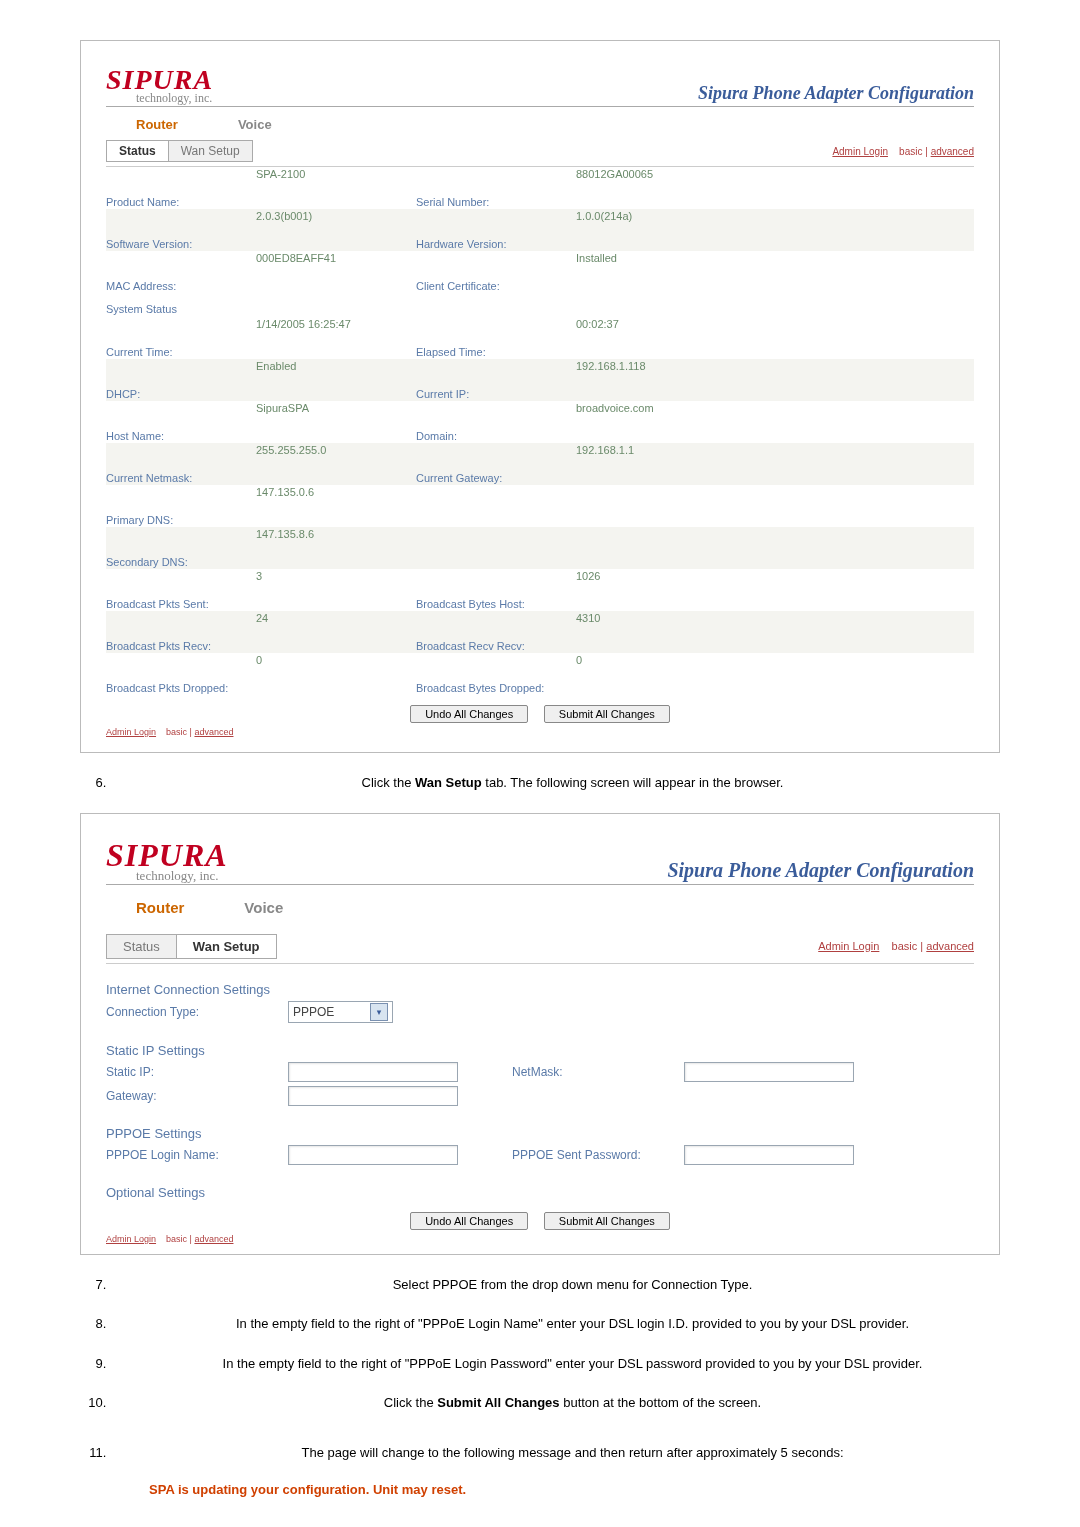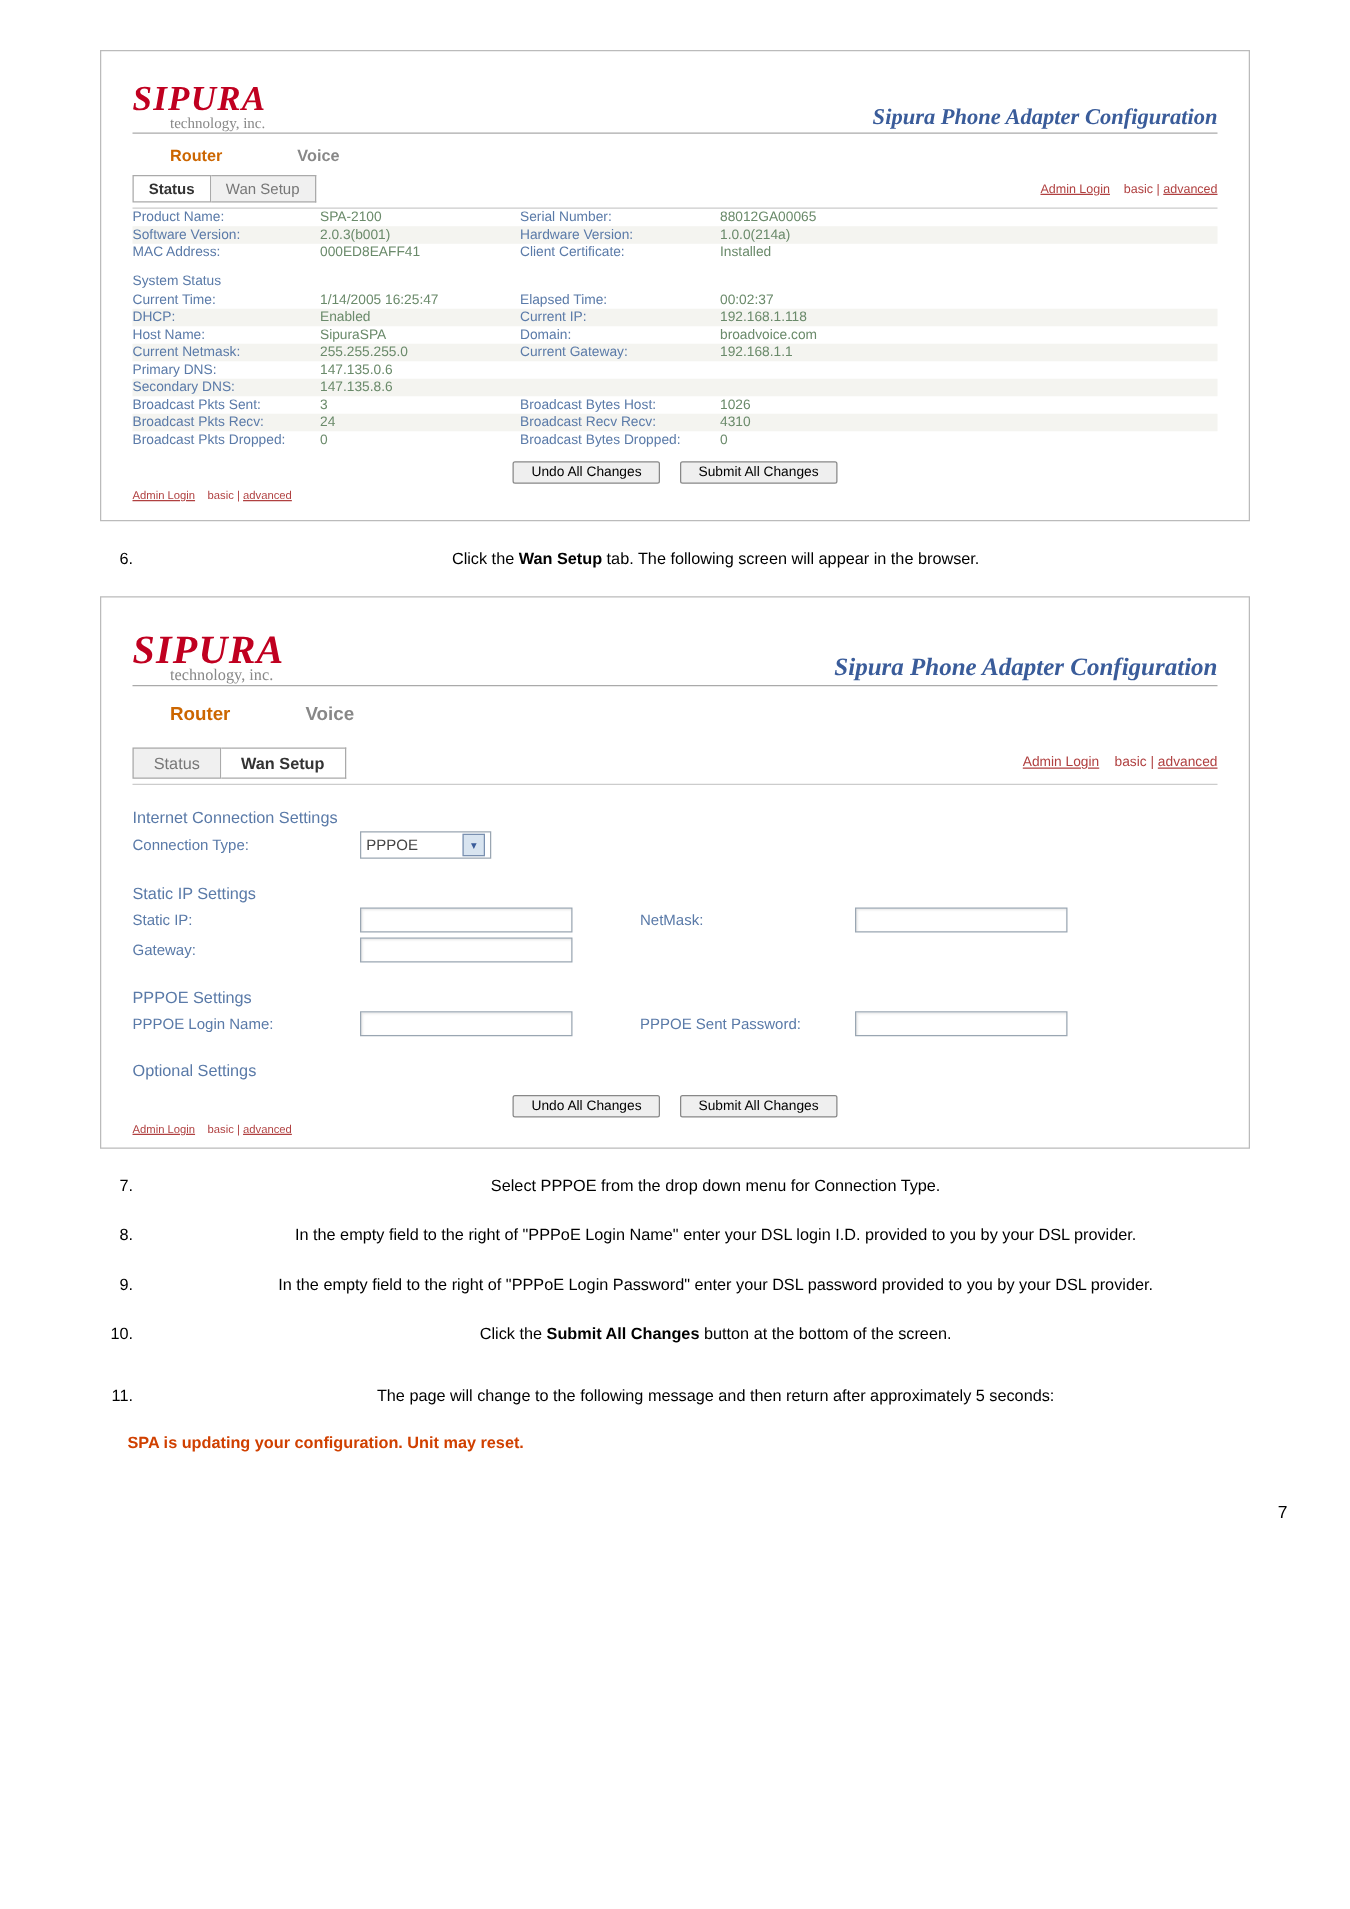--- a/index.html
+++ b/index.html
@@ -100,21 +100,21 @@
   .section-head {
     color: #5a7aa8;
     font-size: 11px;
     padding: 10px 0 2px 0;
   }
   .row4 {
     display: grid;
     grid-template-columns: 150px 160px 160px 150px;
     padding: 1px 0;
   }
-  .row4 .label { color: #5a7aa8; }
+  .row4 .label { color: #5a7aa8; margin-top: 28px; }
   .row4 .value { color: #6a8a6a; }
   .row4.alt { background: #f4f4f0; }
 
   .btn-row {
     text-align: center;
     margin-top: 10px;
   }
   .btn {
     font-size: 11px;
     padding: 2px 14px;
@@ -181,21 +181,21 @@
     margin: 10px 0 0 0;
     padding-left: 60px;
     font-size: 13px;
     line-height: 1.5;
   }
   ol.doc-steps > li { margin-bottom: 20px; padding-left: 5px; text-align: center; }
   .update-msg {
     color: #d04000;
     font-weight: bold;
     font-size: 13px;
-    margin-left: 52px;
+    margin-left: 99px;
   }
   .page-num {
     text-align: right;
     font-size: 14px;
     margin-top: 40px;
   }
 </style>
 </head>
 <body>
 

